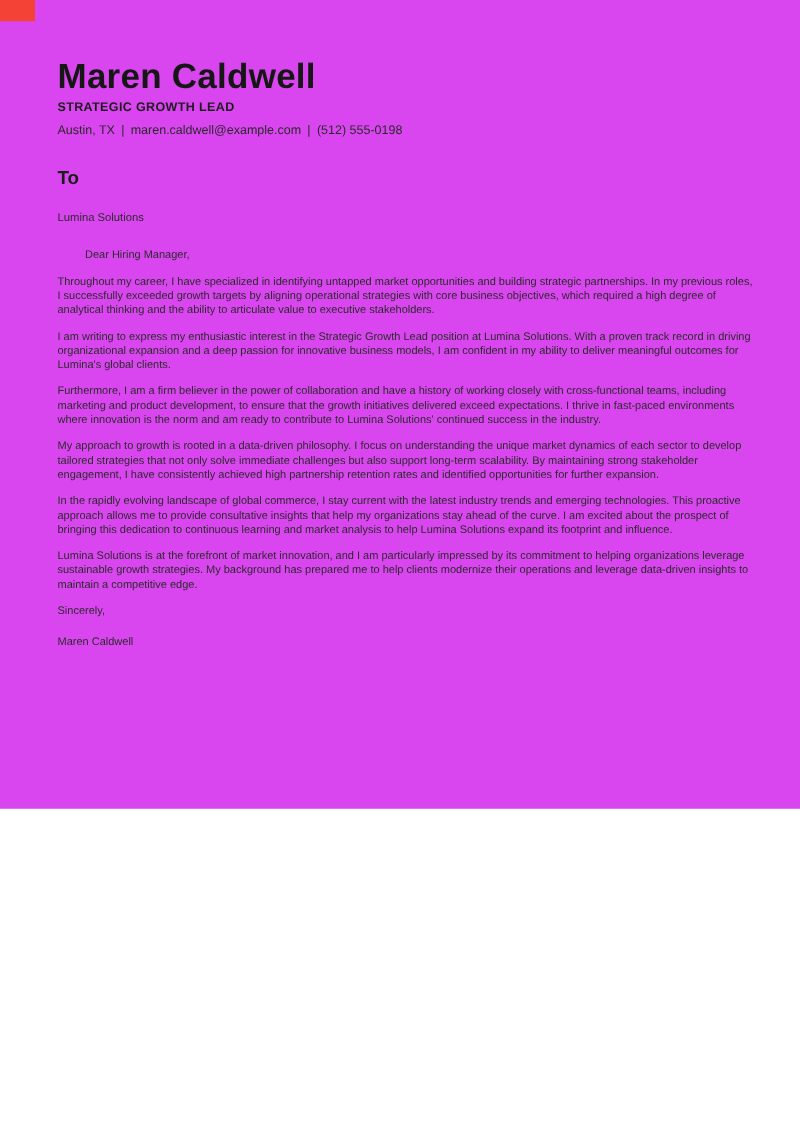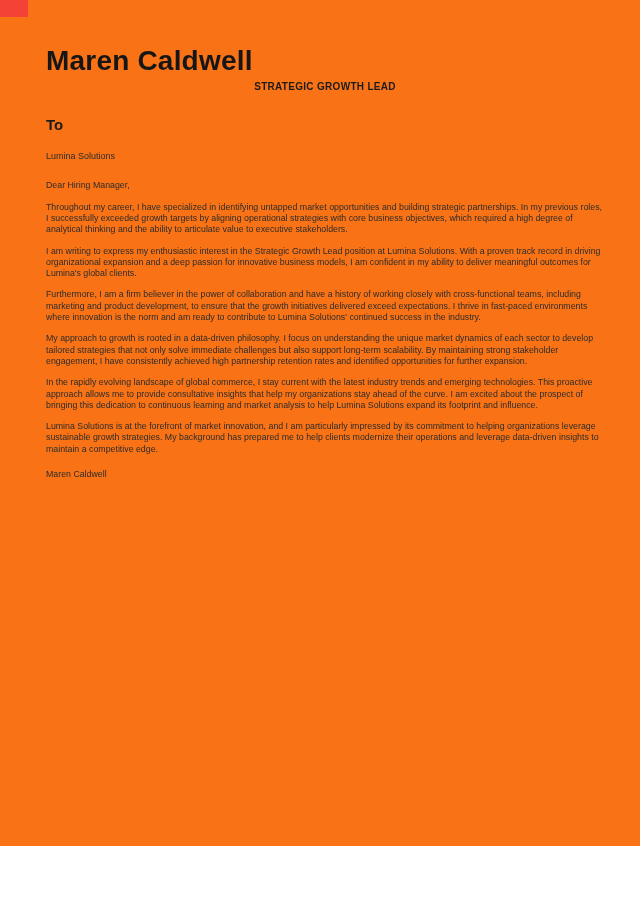--- a/index.html
+++ b/index.html
@@ -6,22 +6,22 @@
   html, body { margin: 0; padding: 0; }
   body {
     width: 640px;
     height: 905px;
     background: #ffffff;
     font-family: "Liberation Sans", "DejaVu Sans", sans-serif;
   }
   .page {
     position: relative;
     width: 640px;
-    height: 846px;
-    background: #f97316;
+    height: 647px;
+    background: #d946ef;
     overflow: hidden;
   }
   .corner-marker {
     position: absolute;
     left: 0;
     top: 0;
     width: 28px;
     height: 17px;
     background: #f44336;
   }
@@ -37,21 +37,20 @@
     color: #161616;
     letter-spacing: 0.2px;
   }
   .candidate-job-title {
     margin-top: 6px;
     font-size: 10px;
     line-height: 12px;
     font-weight: 700;
     letter-spacing: 0.3px;
     color: #1c1c1c;
-    text-align: center;
   }
   .contact-line {
     margin-top: 6px;
     font-size: 10px;
     line-height: 12px;
     color: #2a2a2a;
   }
   .contact-line .sep {
     margin: 0 5px;
     color: #2a2a2a;
@@ -67,20 +66,21 @@
   }
   .recipient-company {
     margin-top: 20px;
     font-size: 9px;
     line-height: 11px;
   }
   .letter-greeting {
     margin-top: 18px;
     font-size: 8.8px;
     line-height: 11.3px;
+    margin-left: 22px;
   }
   .para {
     margin: 10px 0 0 0;
     font-size: 8.8px;
     line-height: 11.3px;
     color: #2b2b2b;
   }
   .letter-closing {
     margin-top: 10px;
     font-size: 8.8px;
@@ -97,34 +97,38 @@
 
 <div class="page">
 
   <div class="corner-marker"></div>
 
   <div class="content">
 
     <header>
       <h1 class="candidate-name">Maren Caldwell</h1>
       <div class="candidate-job-title">STRATEGIC GROWTH LEAD</div>
+      <div class="contact-line">
+        <span>Austin, TX</span><span class="sep">|</span><span>maren.caldwell@example.com</span><span class="sep">|</span><span>(512) 555-0198</span>
+      </div>
     </header>
 
     <section class="recipient">
       <div class="recipient-label">To</div>
       <div class="recipient-company">Lumina Solutions</div>
     </section>
 
     <section>
       <div class="letter-greeting">Dear Hiring Manager,</div>
 
       <p class="para">Throughout my career, I have specialized in identifying untapped market opportunities and building strategic partnerships. In my previous roles, I successfully exceeded growth targets by aligning operational strategies with core business objectives, which required a high degree of analytical thinking and the ability to articulate value to executive stakeholders.</p>
       <p class="para">I am writing to express my enthusiastic interest in the Strategic Growth Lead position at Lumina Solutions. With a proven track record in driving organizational expansion and a deep passion for innovative business models, I am confident in my ability to deliver meaningful outcomes for Lumina's global clients.</p>
       <p class="para">Furthermore, I am a firm believer in the power of collaboration and have a history of working closely with cross-functional teams, including marketing and product development, to ensure that the growth initiatives delivered exceed expectations. I thrive in fast-paced environments where innovation is the norm and am ready to contribute to Lumina Solutions' continued success in the industry.</p>
       <p class="para">My approach to growth is rooted in a data-driven philosophy. I focus on understanding the unique market dynamics of each sector to develop tailored strategies that not only solve immediate challenges but also support long-term scalability. By maintaining strong stakeholder engagement, I have consistently achieved high partnership retention rates and identified opportunities for further expansion.</p>
       <p class="para">In the rapidly evolving landscape of global commerce, I stay current with the latest industry trends and emerging technologies. This proactive approach allows me to provide consultative insights that help my organizations stay ahead of the curve. I am excited about the prospect of bringing this dedication to continuous learning and market analysis to help Lumina Solutions expand its footprint and influence.</p>
       <p class="para">Lumina Solutions is at the forefront of market innovation, and I am particularly impressed by its commitment to helping organizations leverage sustainable growth strategies. My background has prepared me to help clients modernize their operations and leverage data-driven insights to maintain a competitive edge.</p>
 
+      <div class="letter-closing">Sincerely,</div>
       <div class="letter-signature">Maren Caldwell</div>
     </section>
 
   </div>
 </div>
 
 </body></html>

